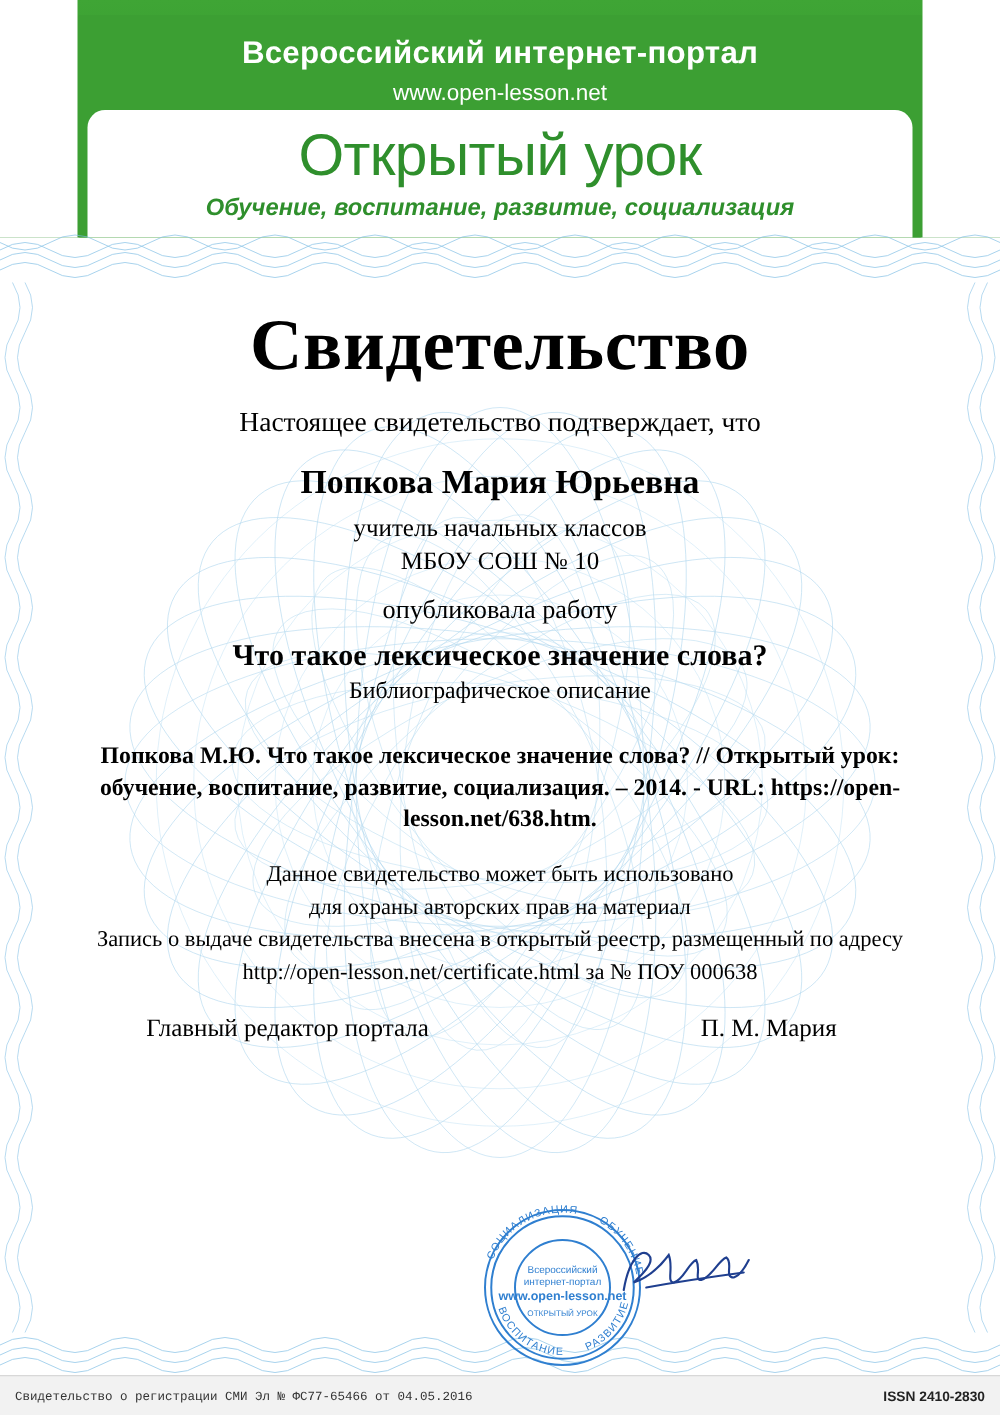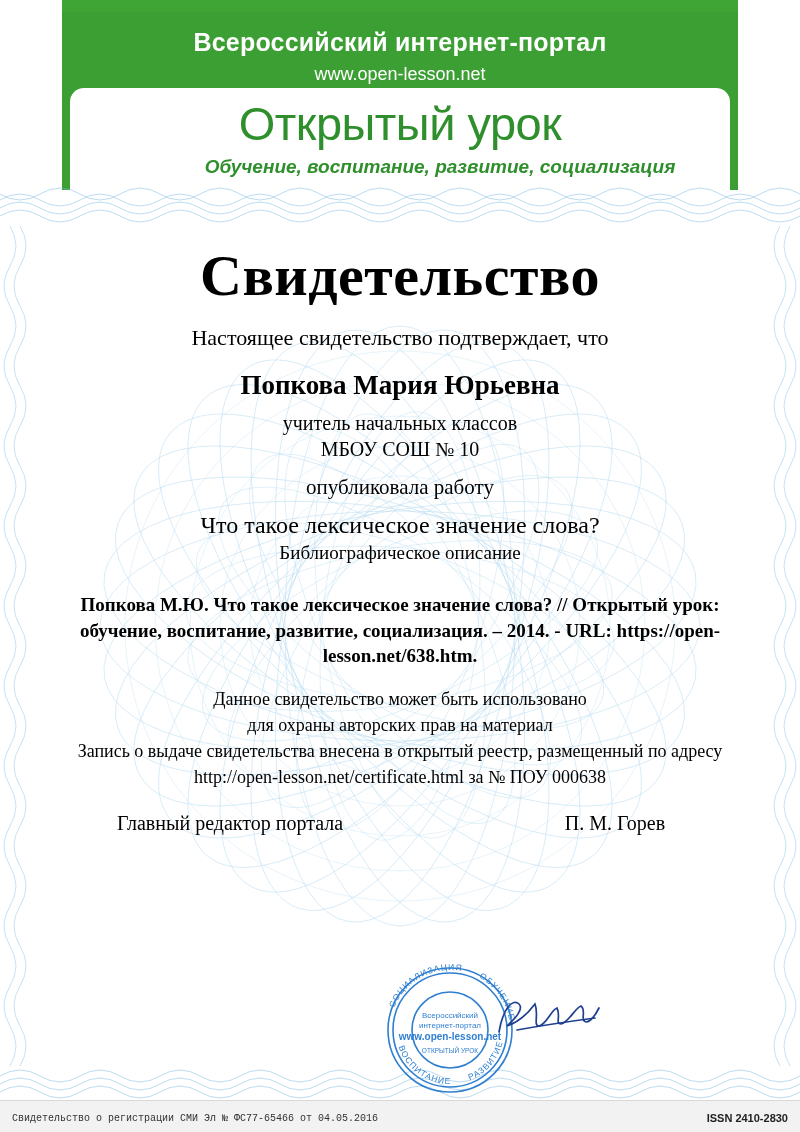--- a/index.html
+++ b/index.html
@@ -101,21 +101,20 @@
     position: absolute;
     left: 0;
     top: 68px;
     width: 660px;
     text-align: center;
     color: #2f8f2c;
     font-family: "Liberation Sans", sans-serif;
     font-size: 19px;
     font-style: italic;
     font-weight: bold;
-    padding-left: 40px;
   }
 
   
   .guilloche {
     position: absolute;
     left: 0;
     top: 186px;
     width: 800px;
     height: 920px;
     overflow: hidden;
@@ -187,21 +186,21 @@
     font-size: 21px;
     color: #000;
   }
   .work-title {
     position: absolute;
     left: 0;
     top: 312px;
     width: 800px;
     text-align: center;
     font-size: 24px;
-    font-weight: normal;
+    font-weight: bold;
     color: #000;
   }
   .biblio-label {
     position: absolute;
     left: 0;
     top: 342px;
     width: 800px;
     text-align: center;
     font-size: 19px;
     color: #000;
@@ -426,21 +425,21 @@
     <div class="biblio-text">Попкова М.Ю. Что такое лексическое значение слова? // Открытый урок: обучение, воспитание, развитие, социализация. – 2014. - URL: https://open-lesson.net/638.htm.</div>
     <div class="usage">
       <div>Данное свидетельство может быть использовано</div>
       <div>для охраны авторских прав на материал</div>
       <div>Запись о выдаче свидетельства внесена в открытый реестр, размещенный по адресу</div>
       <div>http://open-lesson.net/certificate.html за № ПОУ 000638</div>
     </div>
   </div>
 
   <div class="sign-left">Главный редактор портала</div>
-  <div class="sign-right">П. М. Горев</div>
+  <div class="sign-right">П. М. Мария</div>
 
   <div class="stamp">
     <svg width="160" height="160" viewBox="0 0 160 160" xmlns="http://www.w3.org/2000/svg">
       <defs>
         <path id="arcTop" d="M 20 80 A 60 60 0 0 1 140 80"></path>
         <path id="arcBottom" d="M 26 80 A 54 54 0 0 0 134 80"></path>
       </defs>
       <g fill="none" stroke="#2f7fd0" stroke-width="1.6">
         <circle cx="80" cy="80" r="62"></circle>
         <circle cx="80" cy="80" r="57"></circle>

